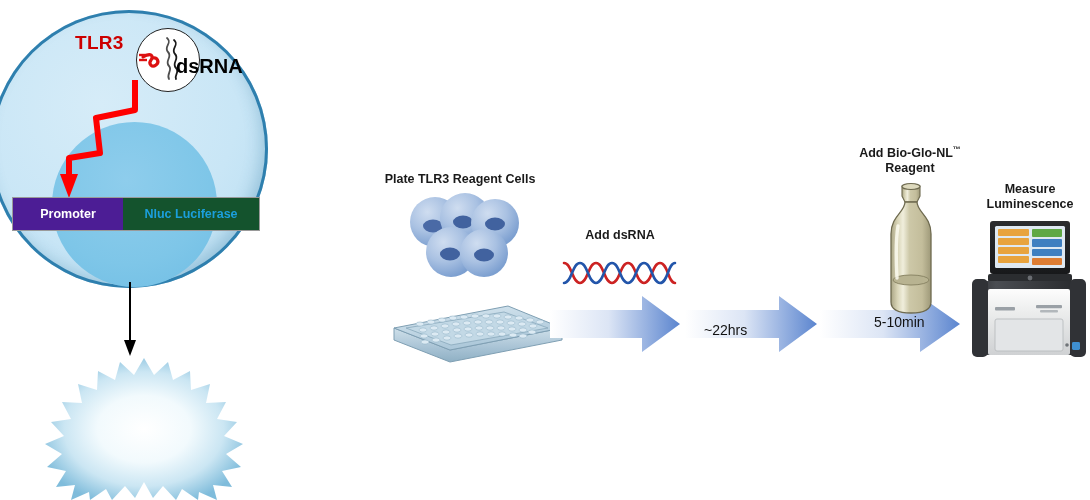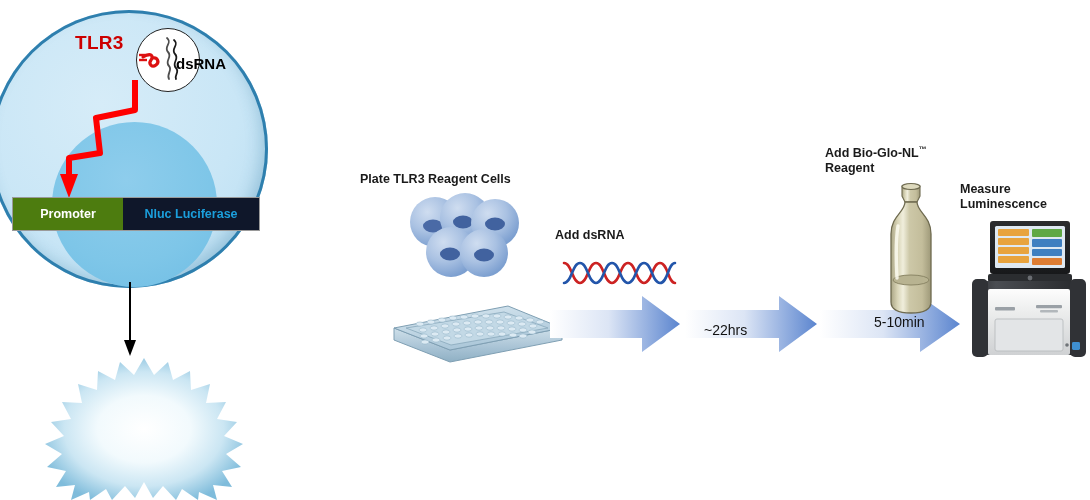--- a/index.html
+++ b/index.html
@@ -51,46 +51,46 @@
     position: absolute;
     left: 136px; top: 28px;
     width: 62px; height: 62px;
     border-radius: 50%;
     background: #ffffff;
     border: 1.6px solid #222;
   }
   #dsrna-label {
     position: absolute;
     left: 176px; top: 55px;
-    font-size: 15px;
+    font-size: 20px;
     font-weight: bold;
     color: #000;
   }
 
   #signal-arrow { position: absolute; left: 0; top: 0; width: 300px; height: 300px; }
 
   
   #construct {
     position: absolute;
     left: 12px; top: 197px;
     display: flex;
     height: 32px;
     border: 1px solid #9a9a9a;
   }
   #promoter-box {
     width: 110px;
-    background: #4d7c0f;
+    background: #4c1d95;
     color: #ffffff;
     font-size: 12.5px;
     font-weight: bold;
     display: flex; align-items: center; justify-content: center;
   }
   #nluc-box {
     width: 136px;
-    background: #0f172a;
+    background: #14532d;
     color: #1b9fdc;
     font-size: 12.5px;
     font-weight: bold;
     display: flex; align-items: center; justify-content: center;
   }
 
   #down-arrow { position: absolute; left: 100px; top: 282px; width: 60px; height: 82px; }
 
   #glo-burst {
     position: absolute;
@@ -108,21 +108,21 @@
 
   
   #workflow-panel {
     position: absolute;
     left: 300px; top: 0;
     width: 790px; height: 500px;
   }
 
   .wf-caption {
     position: absolute;
-    text-align: left;
+    text-align: center;
     font-size: 12.5px;
     font-weight: bold;
     color: #1a1a1a;
     line-height: 1.18;
   }
   #cap-plate  { left: 60px;  top: 172px; width: 200px; }
   #cap-dsrna  { left: 255px; top: 228px; width: 130px; }
   #cap-reagent{ left: 525px; top: 145px; width: 170px; }
   #cap-measure{ left: 660px; top: 182px; width: 140px; }
   .tm { font-size: 8px; vertical-align: super; }

